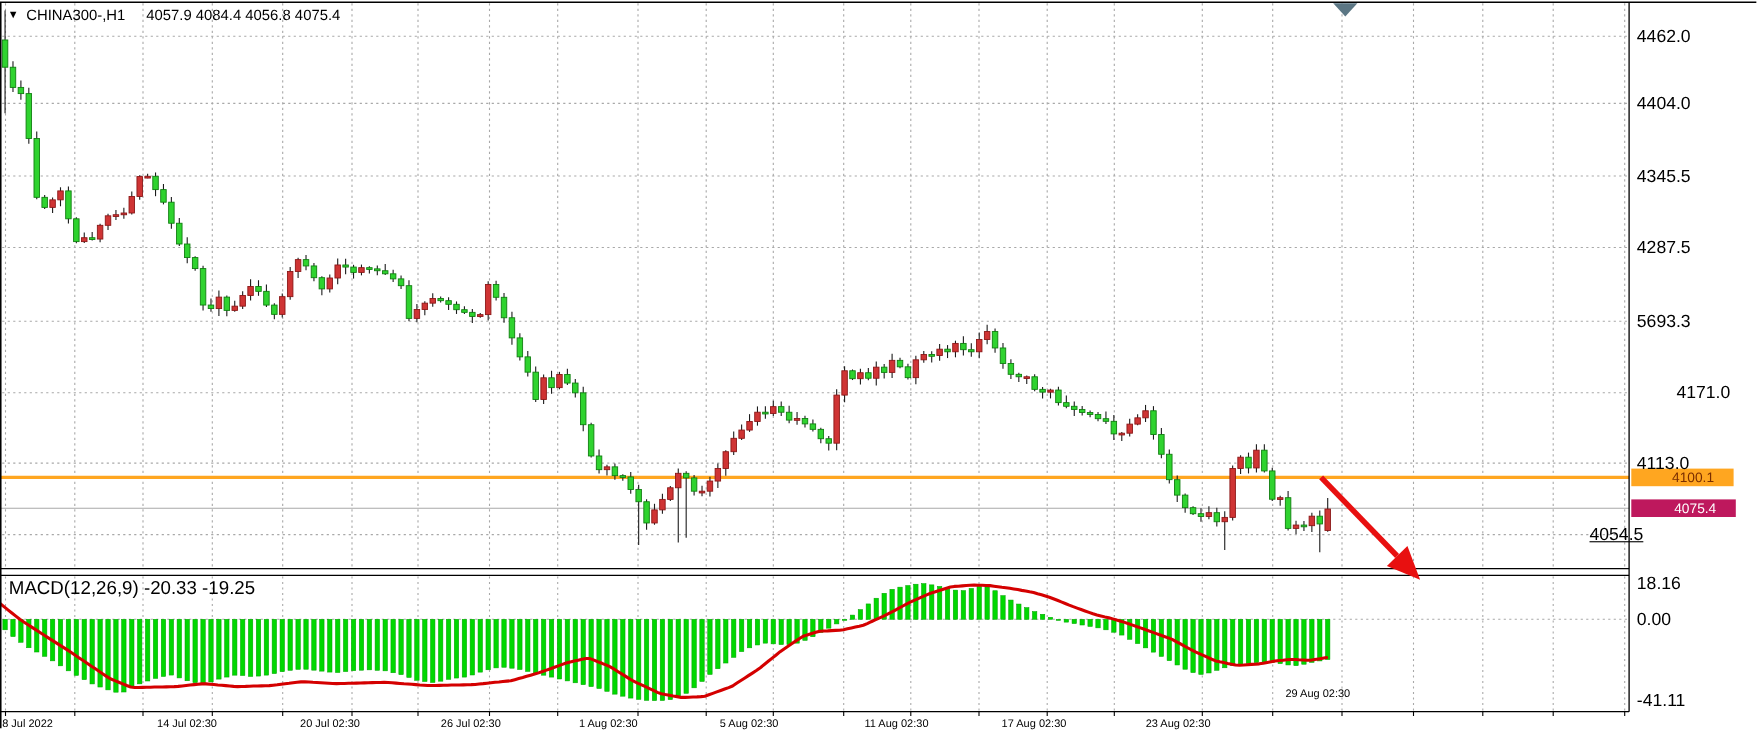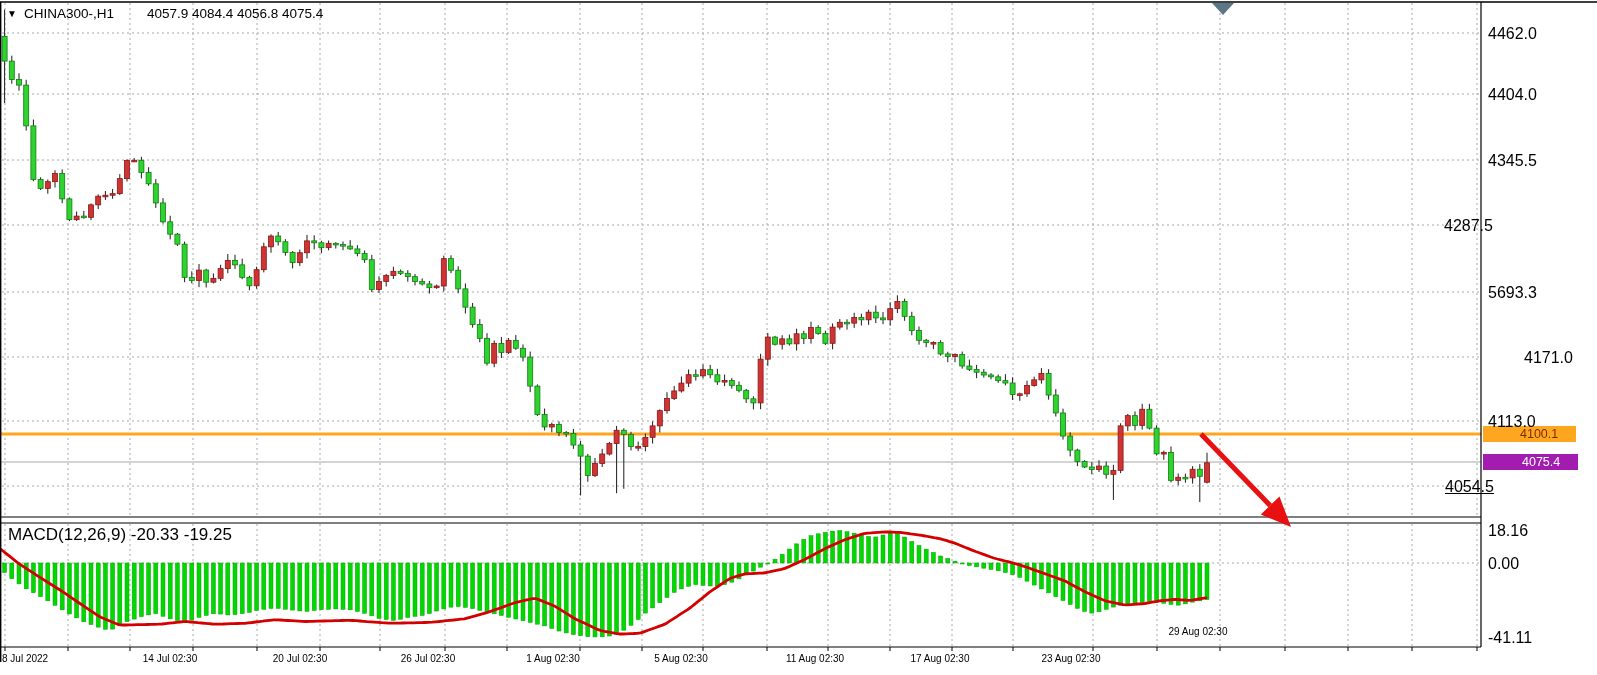--- a/index.html
+++ b/index.html
@@ -2,21 +2,21 @@
 <html><head>
 <meta charset="utf-8">
 <style>
   html,body{margin:0;padding:0;background:#fff;}
   .root{position:relative;width:1597px;height:675px;background:#ffffff;
         font-family:"Liberation Sans",sans-serif;overflow:hidden;}
   #plot{position:absolute;left:0;top:0;}
   .legend{position:absolute;left:7px;top:6px;font-size:13.5px;color:#000;
           display:flex;align-items:center;gap:7px;white-space:pre;}
   .legend .tri{font-size:10px;line-height:13px;cursor:pointer;}
-  .legend .ohlc{margin-left:26px;}
+  .legend .ohlc{margin-left:12px;}
   .macdlabel{position:absolute;left:8px;top:525px;font-size:17px;color:#000;}
   .ticklabel{position:absolute;font-size:16px;color:#000;white-space:nowrap;}
   .timelabel{position:absolute;top:653px;font-size:10px;color:#000;white-space:nowrap;}
   .tag{position:absolute;left:1483px;width:56px;height:16px;font-size:12.5px;
        line-height:16px;padding-left:5px;}
   .tag.orange{top:426px;}
   .tag.black{top:454px;}
 </style>
 </head>
 <body>
@@ -625,28 +625,28 @@
   <div class="legend">
     <span class="tri">▼</span>
     <span>CHINA300-,H1</span>
     <span class="ohlc">4057.9 4084.4 4056.8 4075.4</span>
   </div>
 
   <div class="macdlabel">MACD(12,26,9) -20.33 -19.25</div>
 
   <div id="price-axis">
     <div class="tag orange" style="background: rgb(255, 166, 32); color: rgb(122, 46, 0); padding-left: 37px;">4100.1</div>
-    <div class="tag black" style="background: #a21caf; color: rgb(255, 255, 255); padding-left: 39px;">4075.4</div>
+    <div class="tag black" style="background: #be185d; color: rgb(255, 255, 255); padding-left: 39px;">4075.4</div>
   </div>
 
   <div id="time-axis"></div>
 <div class="ticklabel" style="left: 1488px; top: 25px;">4462.0</div>
     <div class="ticklabel" style="left: 1488px; top: 86px;">4404.0</div>
     <div class="ticklabel" style="left: 1488px; top: 152px;">4345.5</div>
-    <div class="ticklabel" style="left: 1444px; top: 217px; text-align: center;">4287.5</div>
+    <div class="ticklabel" style="left: 1488px; top: 217px; text-align: center;">4287.5</div>
     <div class="ticklabel" style="left: 1488px; top: 284px;">5693.3</div>
     <div class="ticklabel" style="left: 1488px; top: 349px; margin-left: 36px;">4171.0</div>
     <div class="ticklabel" style="left: 1488px; top: 413px;">4113.0</div>
     <div class="ticklabel" style="left: 1445px; top: 478px; text-decoration: underline;">4054.5</div>
     <div class="ticklabel" style="left: 1488px; top: 522px;">18.16</div>
     <div class="ticklabel" style="left: 1488px; top: 555px;">0.00</div>
     <div class="ticklabel" style="left: 1488px; top: 629px;">-41.11</div>
     <div class="timelabel" style="top: 653px; left: 2px;">8 Jul 2022</div>
     <div class="timelabel" style="top: 653px; left: 170px; transform: translateX(-50%);">14 Jul 02:30</div>
     <div class="timelabel" style="top: 653px; left: 300px; transform: translateX(-50%);">20 Jul 02:30</div>

